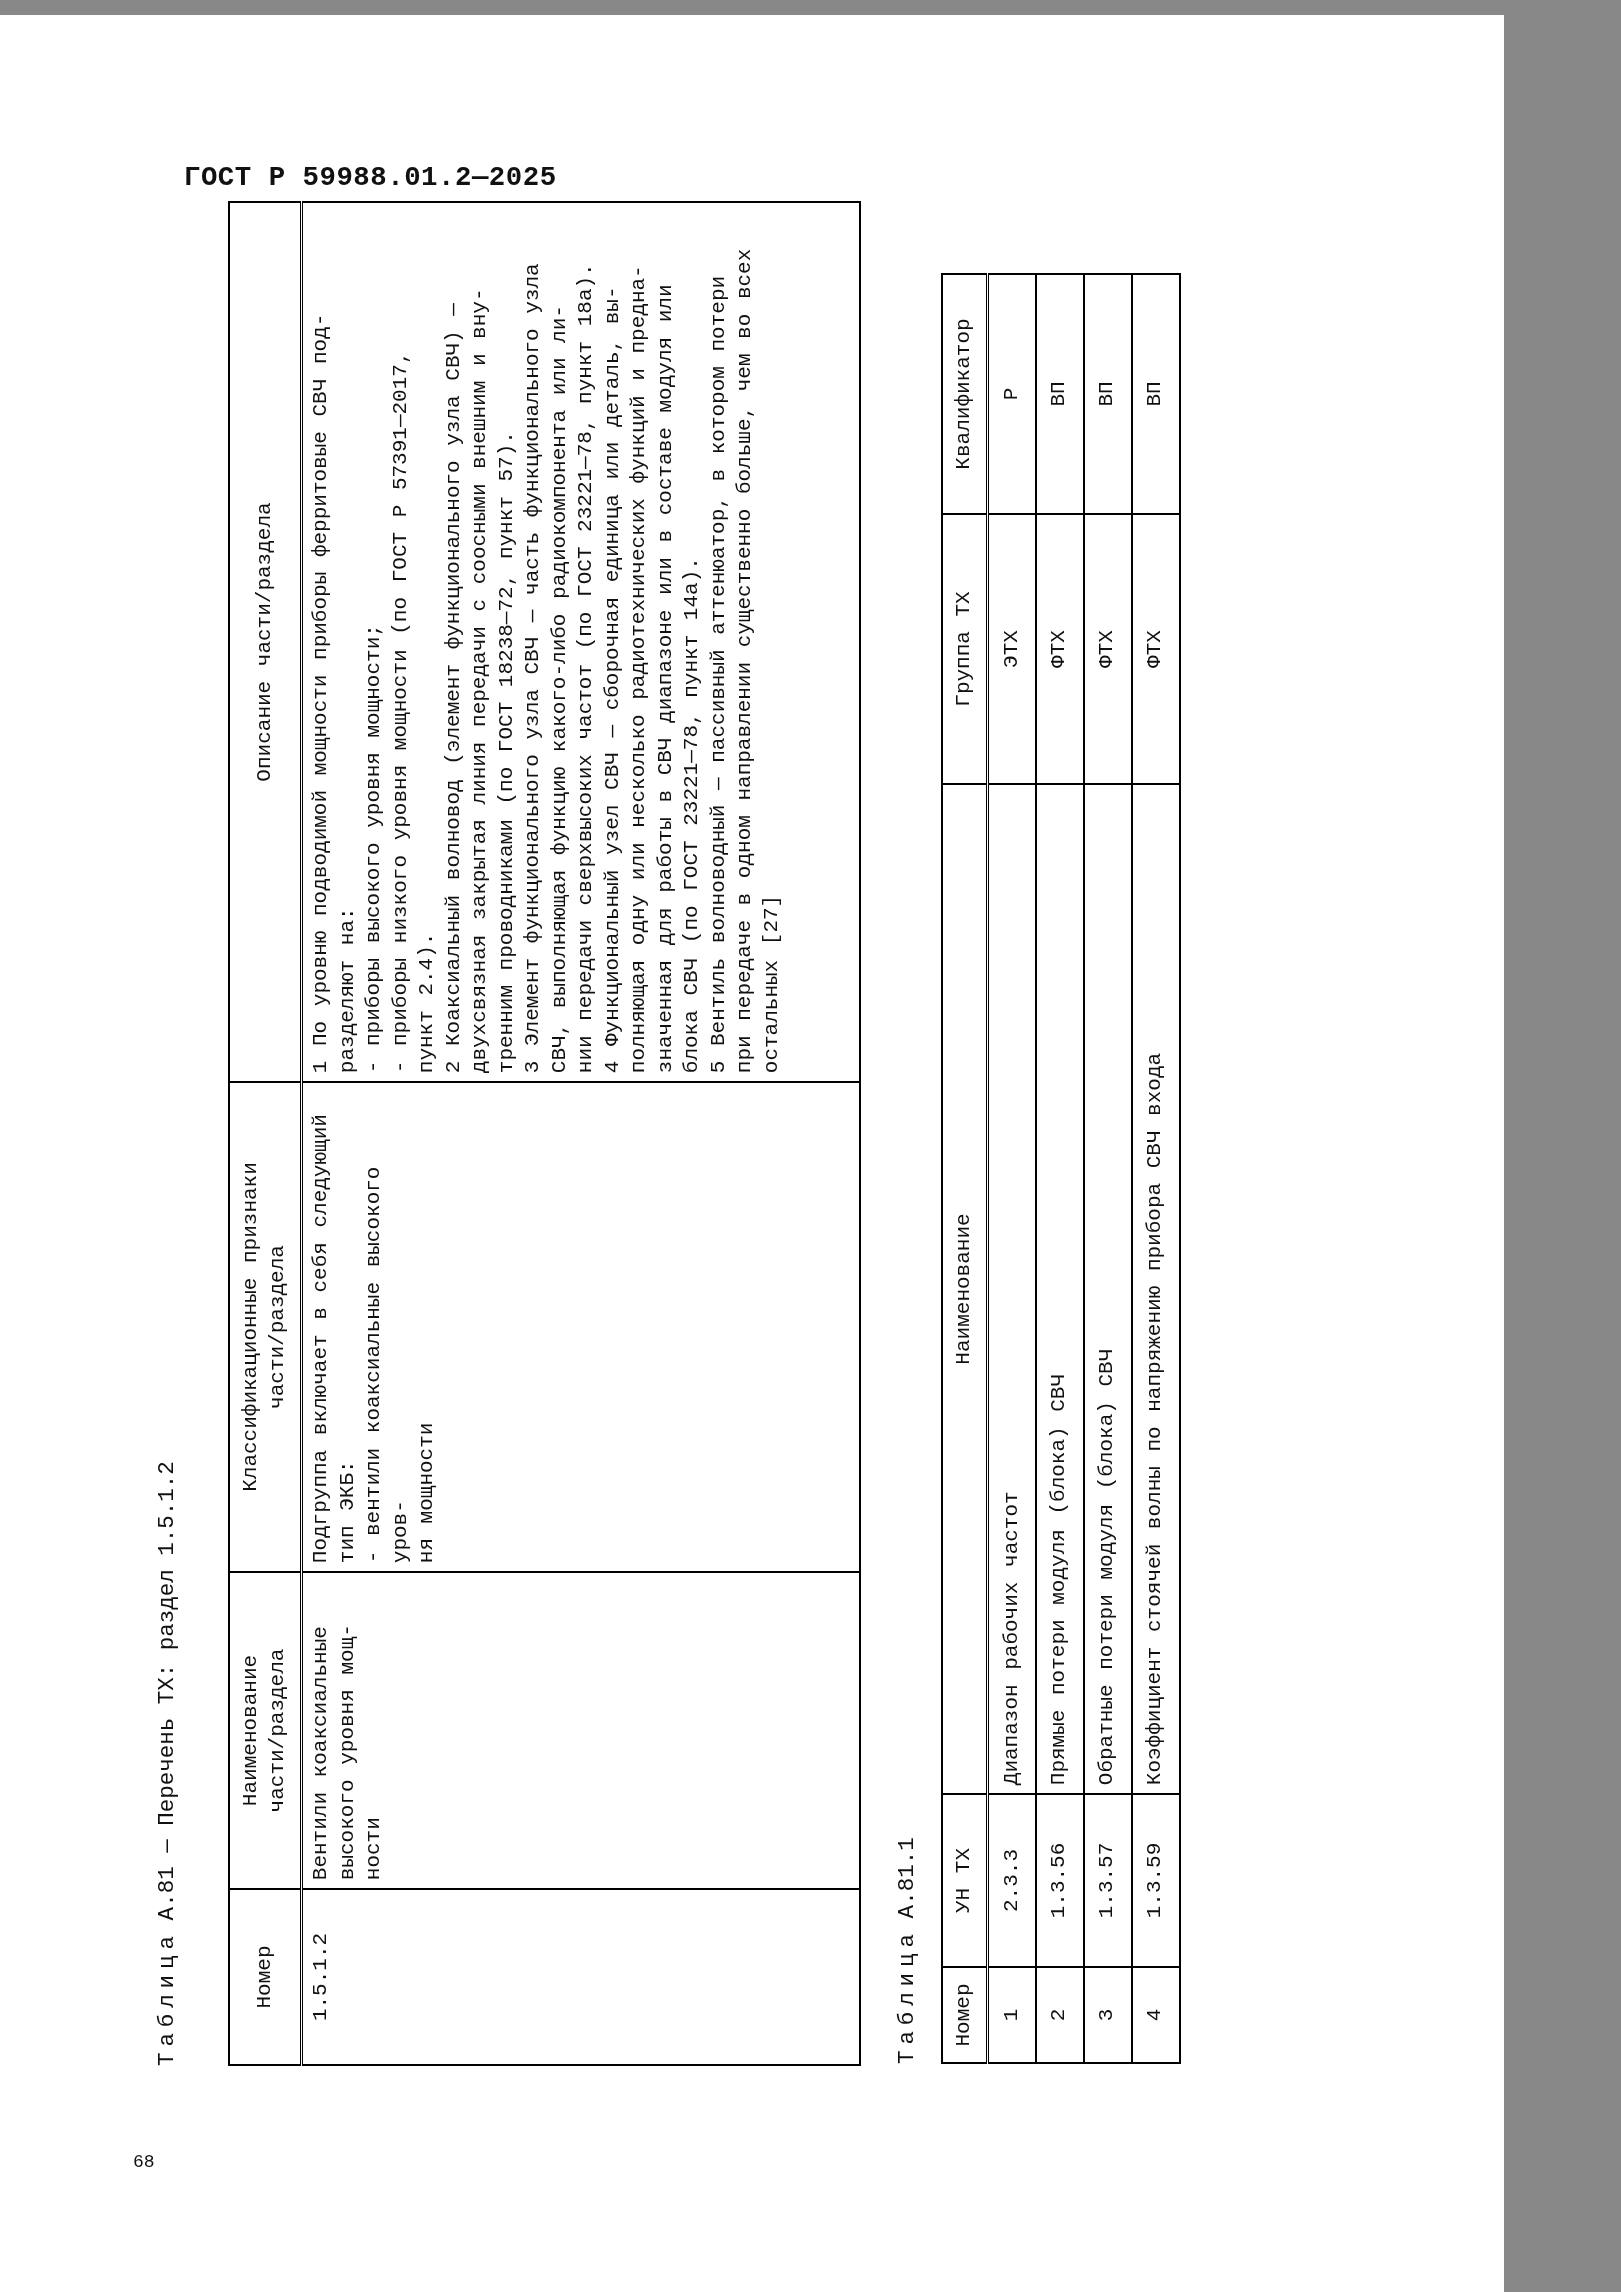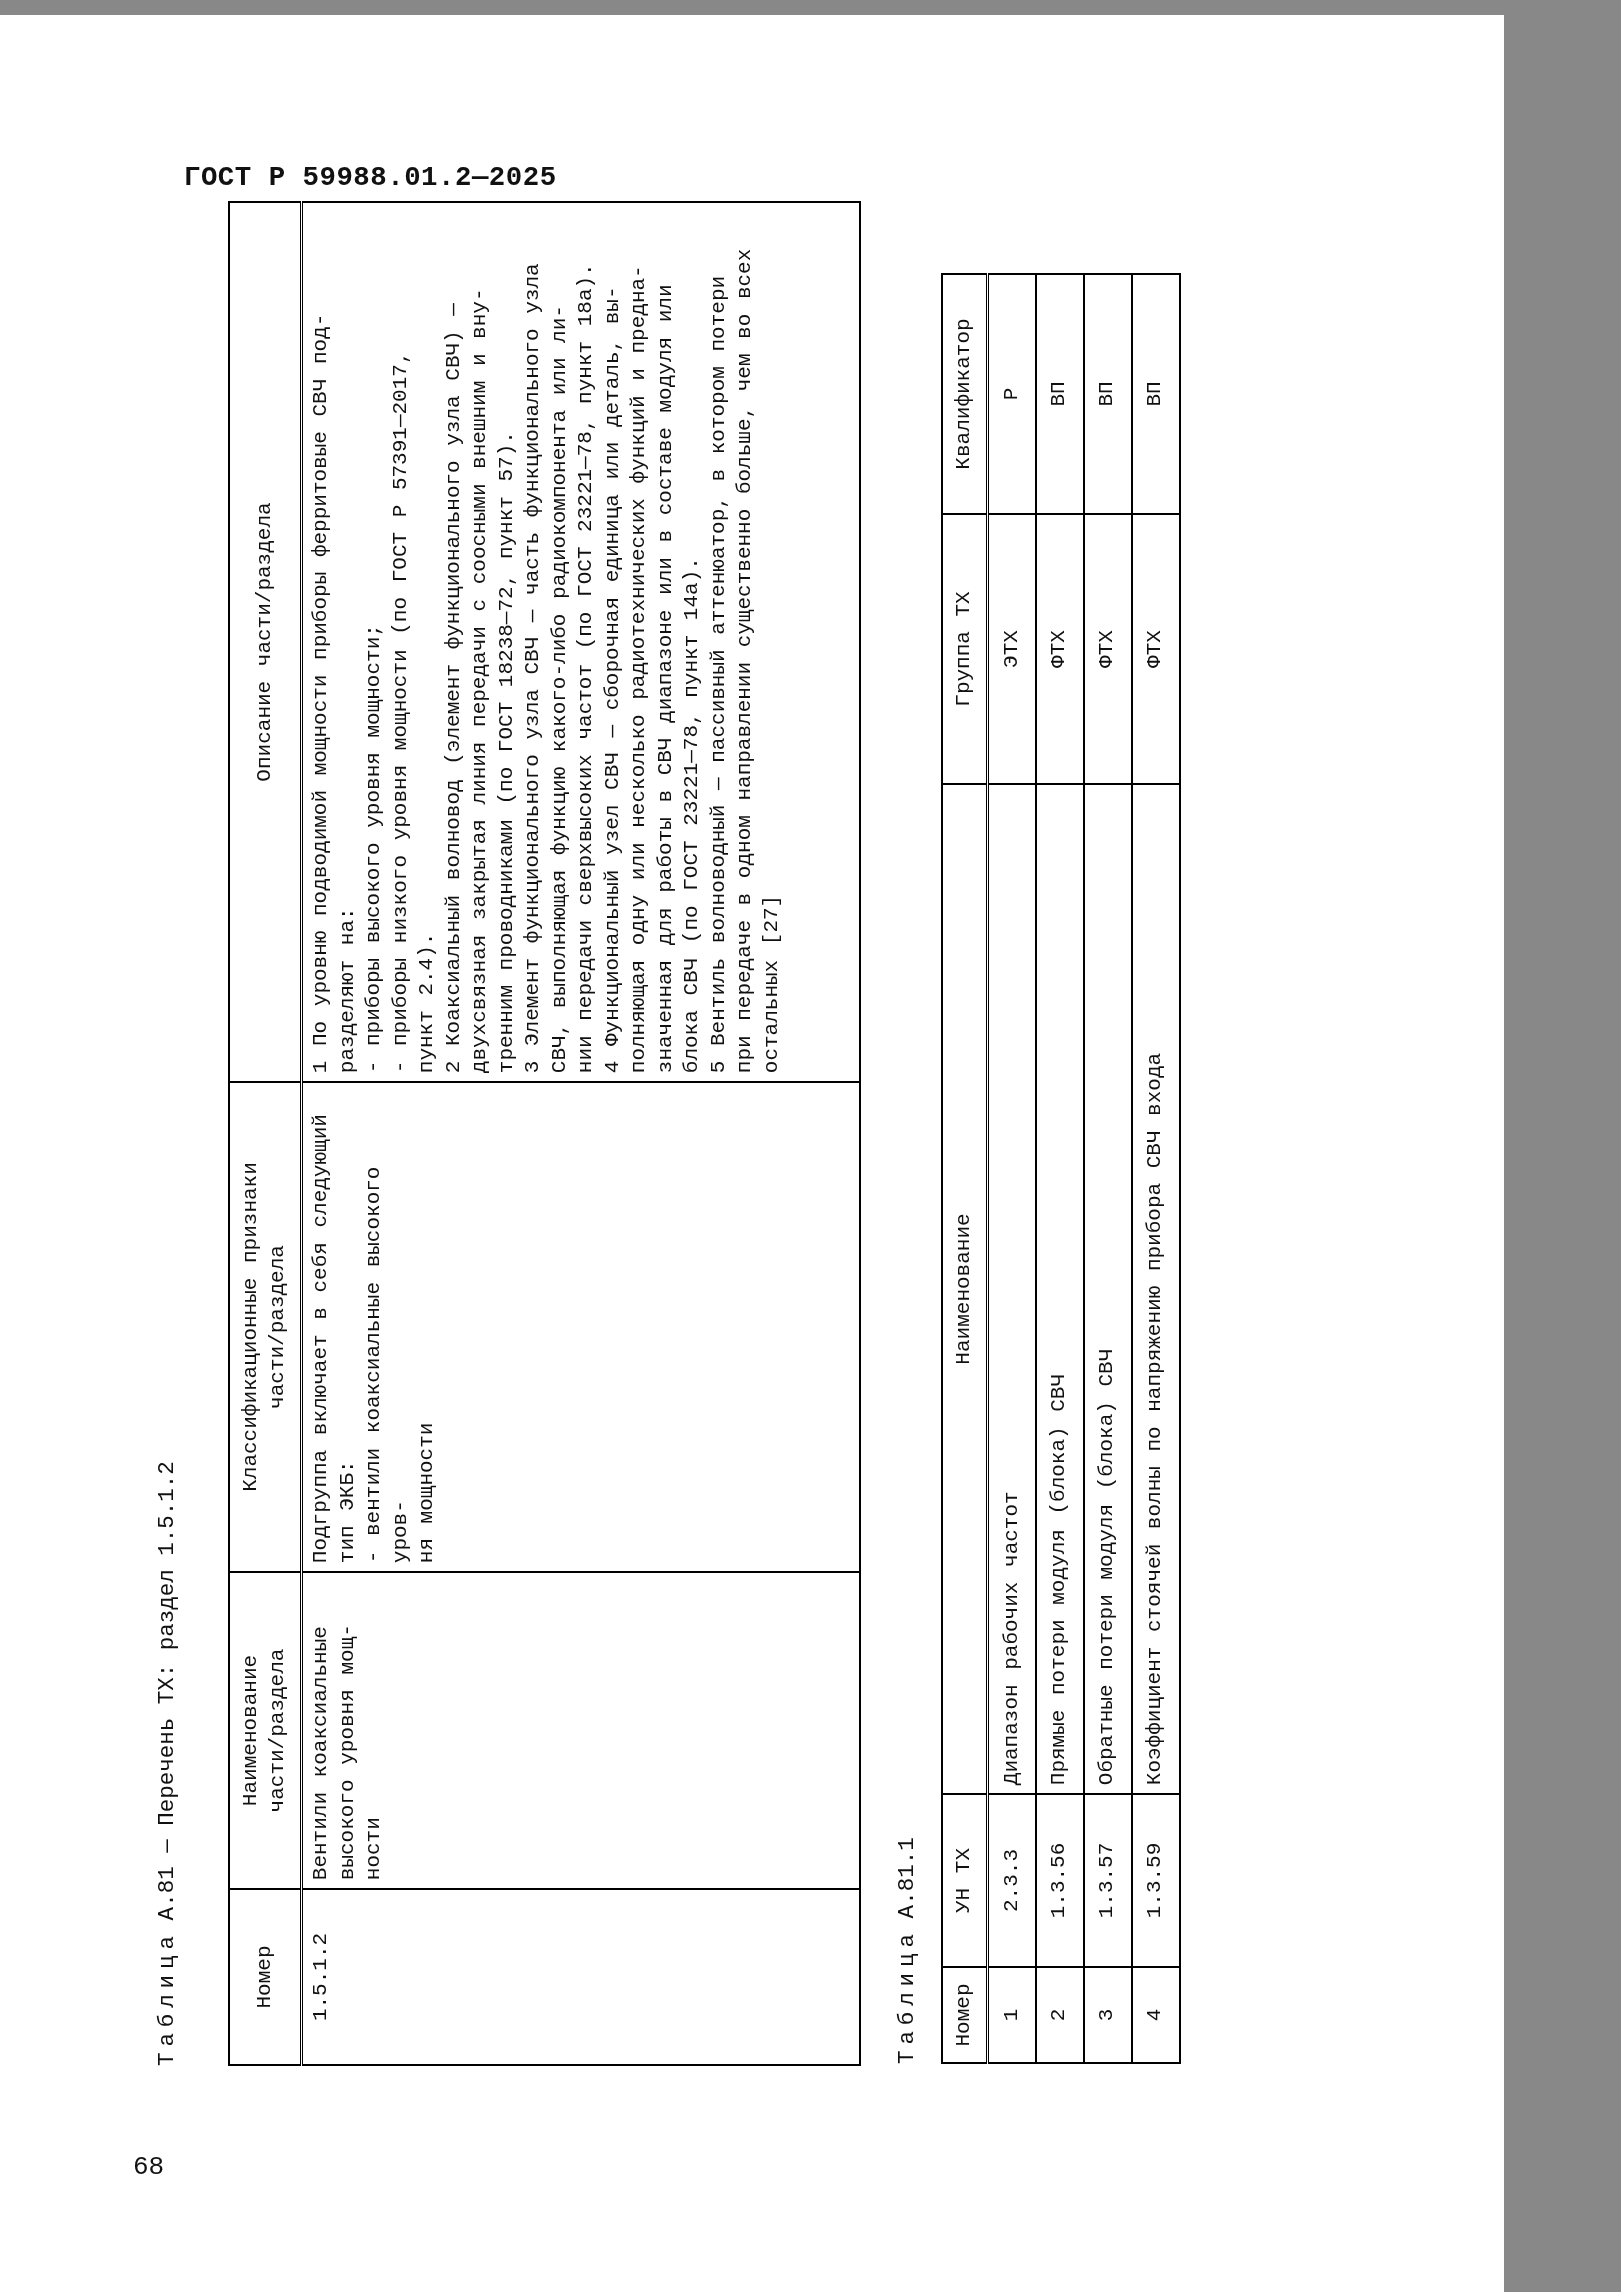--- a/index.html
+++ b/index.html
@@ -4,21 +4,21 @@
 <style>
   html,body{margin:0;padding:0;background:#888;}
   .page{
     position:relative;width:1504px;height:2293px;background:#ffffff;
     font-family:Liberation Mono, monospace;color:#111;overflow:hidden;margin-top:15px;
   }
   .doc-header{
     position:absolute;left:184px;top:147px;
     font-size:27.4px;font-weight:bold;letter-spacing:0.5px;white-space:nowrap;
   }
-  .page-num{position:absolute;left:133px;top:2137px;font-size:26px;}
+  .page-num{position:absolute;left:133px;top:2137px;font-size:18px;}
 
   
   .rot-outer{position:absolute;}
   .rot-inner{transform:rotate(-90deg) translateX(-100%);transform-origin:top left;}
   .a81  .rot-inner{width:1863px;height:704px;}
   .a811 .rot-inner{width:1789px;height:296px;}
   .a81 {left:147px;top:188px;width:704px;height:1863px;}
   .a811{left:887px;top:260px;width:296px;height:1789px;}
 
   .tbl-title{font-size:22.5px;height:41px;line-height:41px;white-space:nowrap;}

